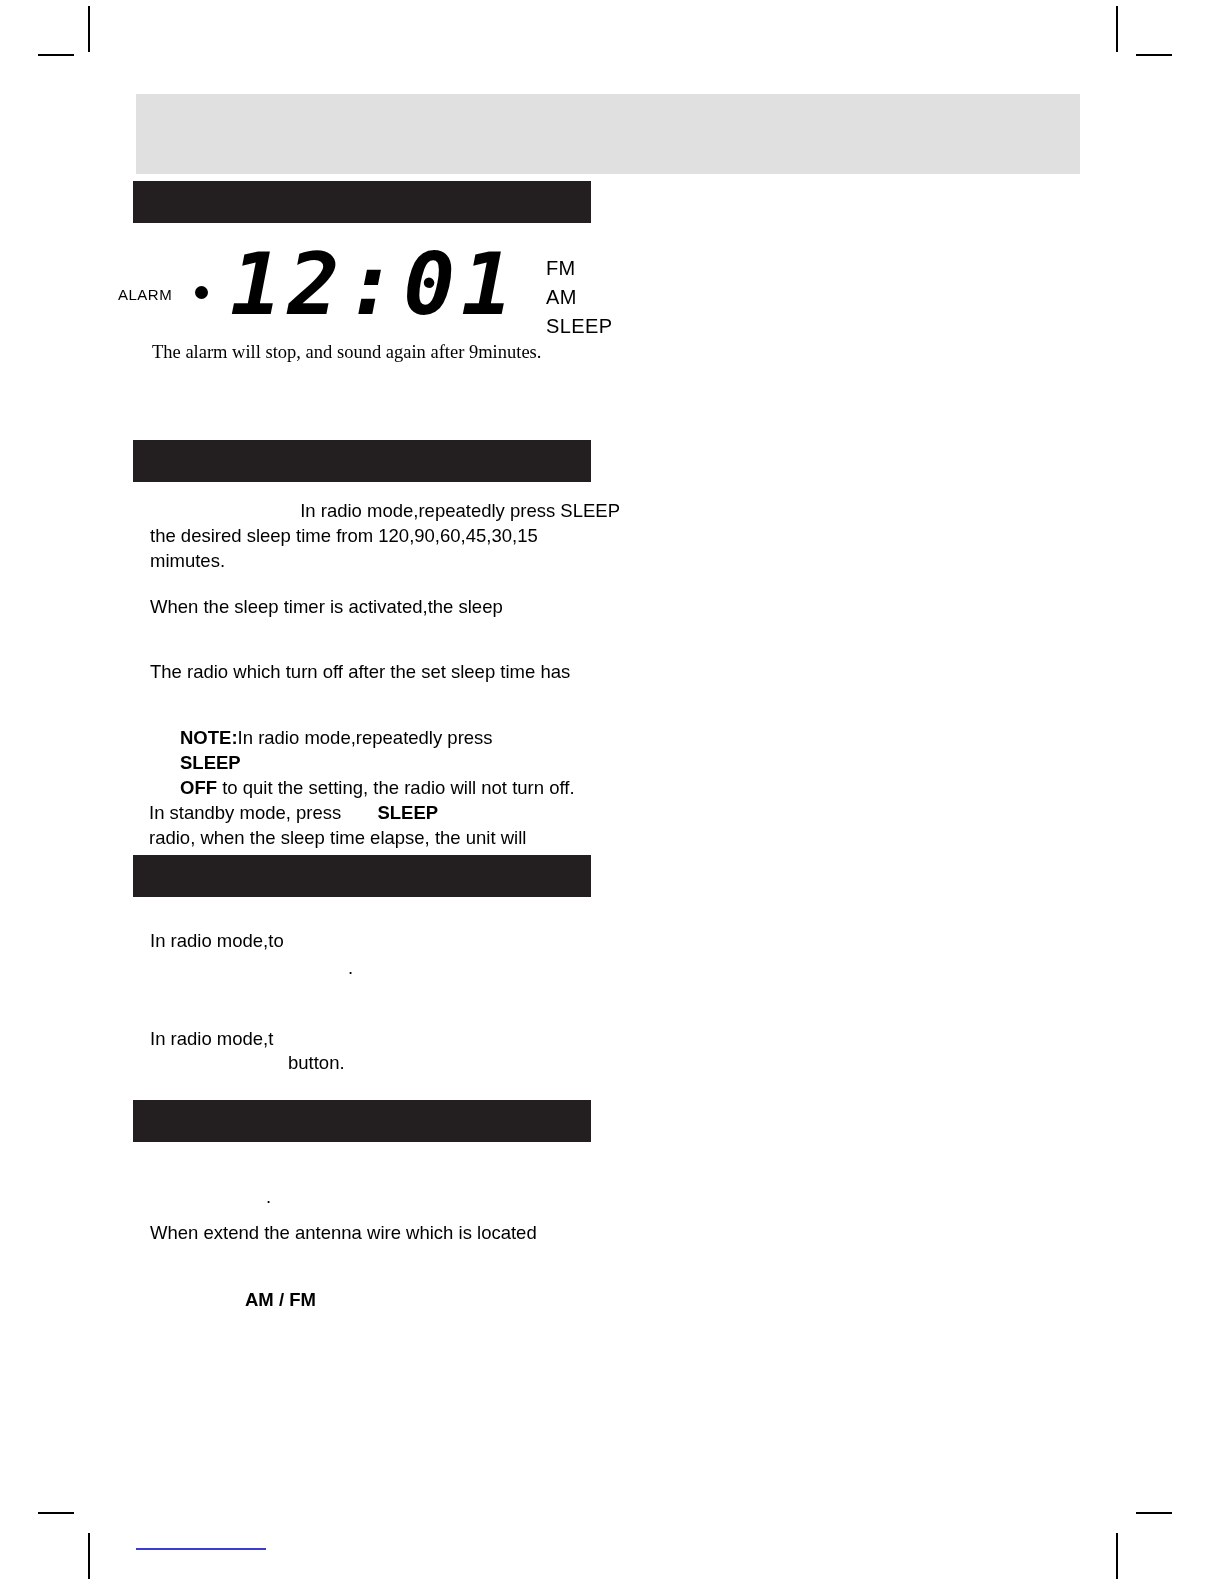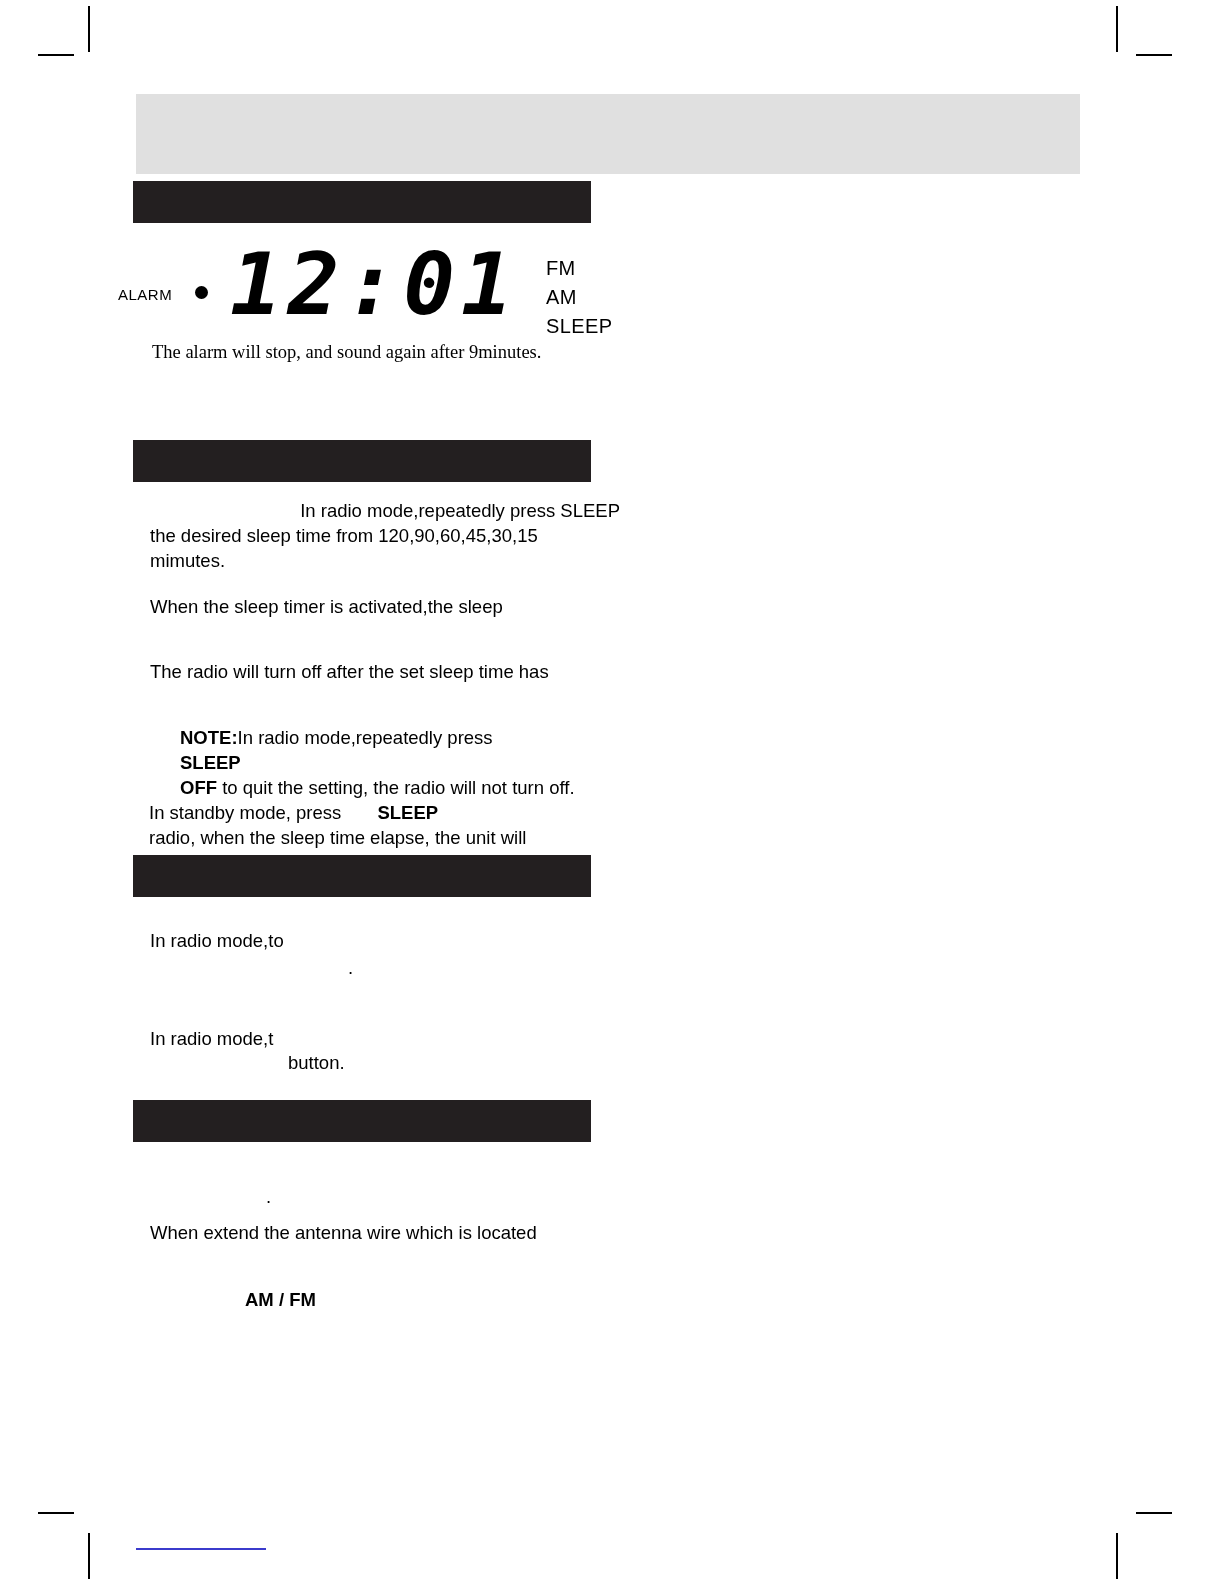--- a/index.html
+++ b/index.html
@@ -149,21 +149,21 @@
 
 <div class="section-bar" style="top:440px;">
   <span></span>
 </div>
 
 <div class="text-block" style="left:150px; top:498px; width:470px;text-align:right;">
   <span>In radio mode,repeatedly press SLEEP</span>
 </div>
 <div class="text-block" style="left:150px; top:523px; width:440px;">the desired sleep time from 120,90,60,45,30,15 mimutes.</div>
 <div class="text-block" style="left:150px; top:594px; width:460px;">When the sleep timer is activated,the sleep</div>
-<div class="text-block" style="left:150px; top:659px; width:470px;">The radio will turn off after the set sleep time has</div>
+<div class="text-block" style="left:150px; top:659px; width:470px;">The radio which turn off after the set sleep time has</div>
 
 <div class="text-block" style="left:149px; top:725px; width:440px;">
   <b>NOTE:</b><span>In radio mode,repeatedly press </span><b>SLEEP</b><br>
   <b>OFF</b><span> to quit the setting, the radio will not turn off.</span><br>
   <span>In standby mode, press </span><b>SLEEP</b><br>
   <span>radio, when the sleep time elapse, the unit will</span><br>
   <span>enter standby mode.</span>
 </div>
 
 <div class="section-bar" style="top:855px;">

